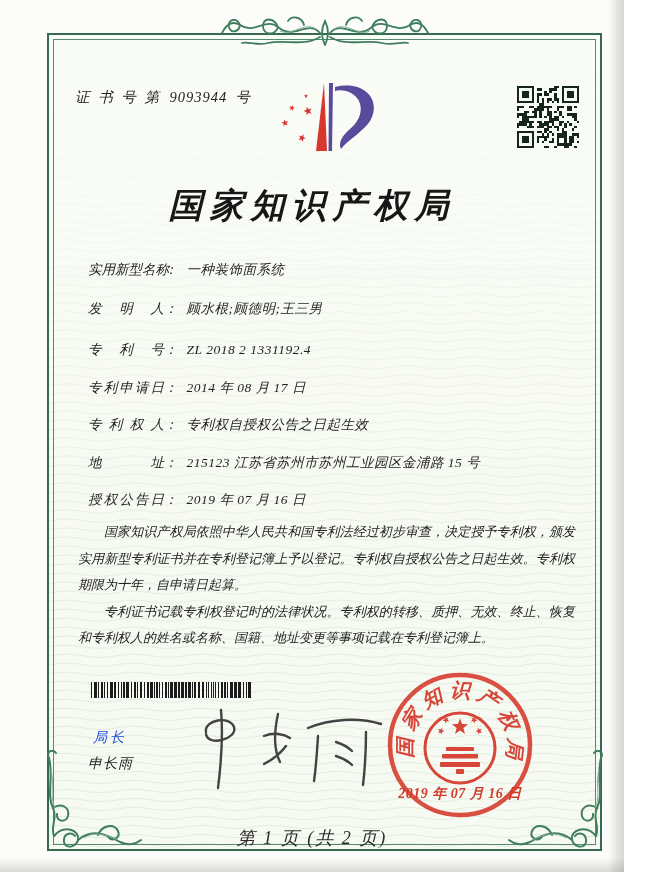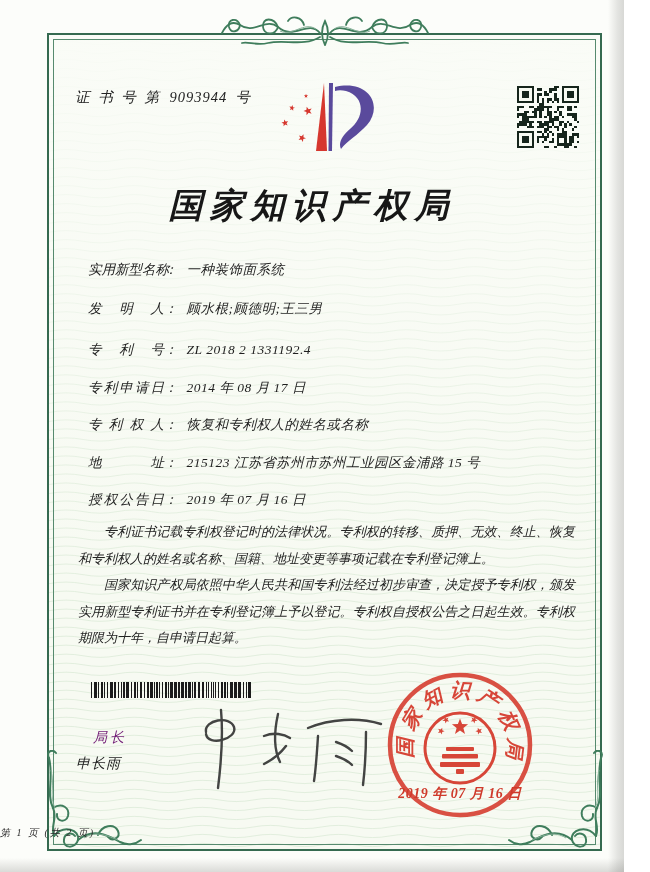--- a/index.html
+++ b/index.html
@@ -19,26 +19,26 @@
   .qr{position:absolute;left:517px;top:86px;}
   .title{position:absolute;left:0;right:0;top:183px;text-align:center;font-size:34px;font-weight:bold;color:#171717;letter-spacing:7px;}
   .row{position:absolute;left:88px;right:40px;height:20px;font-size:13.5px;color:#1f1f1f;white-space:nowrap;}
   .flabel{display:inline-block;width:76px;vertical-align:top;}
   .colon{margin-right:9px;}
   .fvalue{letter-spacing:0.5px;margin-top:36px;}
   .pair2{position:absolute;left:244px;top:0;}
   .paras{position:absolute;left:78px;top:519px;width:497px;font-size:13px;line-height:26.5px;color:#222;text-align:justify;}
   .paras p{margin:0;text-indent:2em;}
   .barcode{position:absolute;left:90px;top:682px;}
-  .signer-title{position:absolute;left:93px;top:729px;font-size:14px;color:#701a75;letter-spacing:3px;}
-  .signer-name{position:absolute;left:76px;top:755px;font-size:14px;color:#222;letter-spacing:1px;}
+  .signer-title{position:absolute;left:93px;top:729px;font-size:14px;color:#1d4ed8;letter-spacing:3px;}
+  .signer-name{position:absolute;left:88px;top:755px;font-size:14px;color:#222;letter-spacing:1px;}
   .sig{position:absolute;left:190px;top:702px;}
   .seal{position:absolute;left:385px;top:670px;opacity:0.93;}
   .seal-date{position:absolute;left:385px;top:785px;width:150px;text-align:center;font-size:14px;font-weight:bold;color:#cf3a2b;letter-spacing:0.5px;white-space:nowrap;}
-  .footer{position:absolute;left:0;right:0;top:826px;text-align:left;font-size:10px;color:#2b2b2b;letter-spacing:2px;}
+  .footer{position:absolute;left:0;right:0;top:826px;text-align:center;font-size:18px;color:#2b2b2b;letter-spacing:2px;}
   .sealtext{font-size:20px;font-weight:bold;letter-spacing:6px;fill:#d5392b;font-family:"Liberation Serif","DejaVu Serif",serif;}
 </style>
 </head>
 <body>
 
 <div class="page">
 
   <div class="frame">
     <svg class="guil" id="guil" viewBox="0 0 550 813" preserveAspectRatio="none">
         <path d="M0 8 q17 -3.2 34 0 q17 3.2 34 0 q17 -3.2 34 0 q17 3.2 34 0 q17 -3.2 34 0 q17 3.2 34 0 q17 -3.2 34 0 q17 3.2 34 0 q17 -3.2 34 0 q17 3.2 34 0 q17 -3.2 34 0 q17 3.2 34 0 q17 -3.2 34 0 q17 3.2 34 0 q17 -3.2 34 0 q17 3.2 34 0 q17 -3.2 34 0" fill="none" stroke="#cfe3ca" stroke-width="0.9" opacity="0.6"></path>
@@ -460,41 +460,41 @@
           <span>请</span>
           <span>日</span>
         </span><span class="colon">：</span><span class="fvalue">2014 年 08 月 17 日</span>
     </div>
     <div class="row" style="top:416px">
       <span class="flabel" style="display: inline-flex; justify-content: space-between;">
           <span>专</span>
           <span>利</span>
           <span>权</span>
           <span>人</span>
-        </span><span class="colon">：</span><span class="fvalue">恢复和专利权人的姓名或名称</span>
+        </span><span class="colon">：</span><span class="fvalue">专利权自授权公告之日起生效</span>
     </div>
     <div class="row" style="top:454px">
       <span class="flabel" style="display: inline-flex; justify-content: space-between;">
           <span>地</span>
           <span>址</span>
         </span><span class="colon">：</span><span class="fvalue">215123 江苏省苏州市苏州工业园区金浦路 15 号</span>
     </div>
     <div class="row" style="top:491px">
       <span class="flabel" style="display: inline-flex; justify-content: space-between;">
           <span>授</span>
           <span>权</span>
           <span>公</span>
           <span>告</span>
           <span>日</span>
         </span><span class="colon">：</span><span class="fvalue">2019 年 07 月 16 日</span>
     </div>
 
     <div class="paras">
+      <p>国家知识产权局依照中华人民共和国专利法经过初步审查，决定授予专利权，颁发实用新型专利证书并在专利登记簿上予以登记。专利权自授权公告之日起生效。专利权期限为十年，自申请日起算。</p>
       <p>专利证书记载专利权登记时的法律状况。专利权的转移、质押、无效、终止、恢复和专利权人的姓名或名称、国籍、地址变更等事项记载在专利登记簿上。</p>
-      <p>国家知识产权局依照中华人民共和国专利法经过初步审查，决定授予专利权，颁发实用新型专利证书并在专利登记簿上予以登记。专利权自授权公告之日起生效。专利权期限为十年，自申请日起算。</p>
     </div>
 
     <svg class="barcode" id="barcode" width="163" height="16" viewBox="0 0 163 16" shape-rendering="crispEdges">
         <rect x="1" y="0" width="1" height="16" fill="#1c1c1c"></rect>
         <rect x="4" y="0" width="3" height="16" fill="#1c1c1c"></rect>
         <rect x="8" y="0" width="1" height="16" fill="#1c1c1c"></rect>
         <rect x="11" y="0" width="2" height="16" fill="#1c1c1c"></rect>
         <rect x="14" y="0" width="1" height="16" fill="#1c1c1c"></rect>
         <rect x="17" y="0" width="1" height="16" fill="#1c1c1c"></rect>
         <rect x="20" y="0" width="3" height="16" fill="#1c1c1c"></rect>

